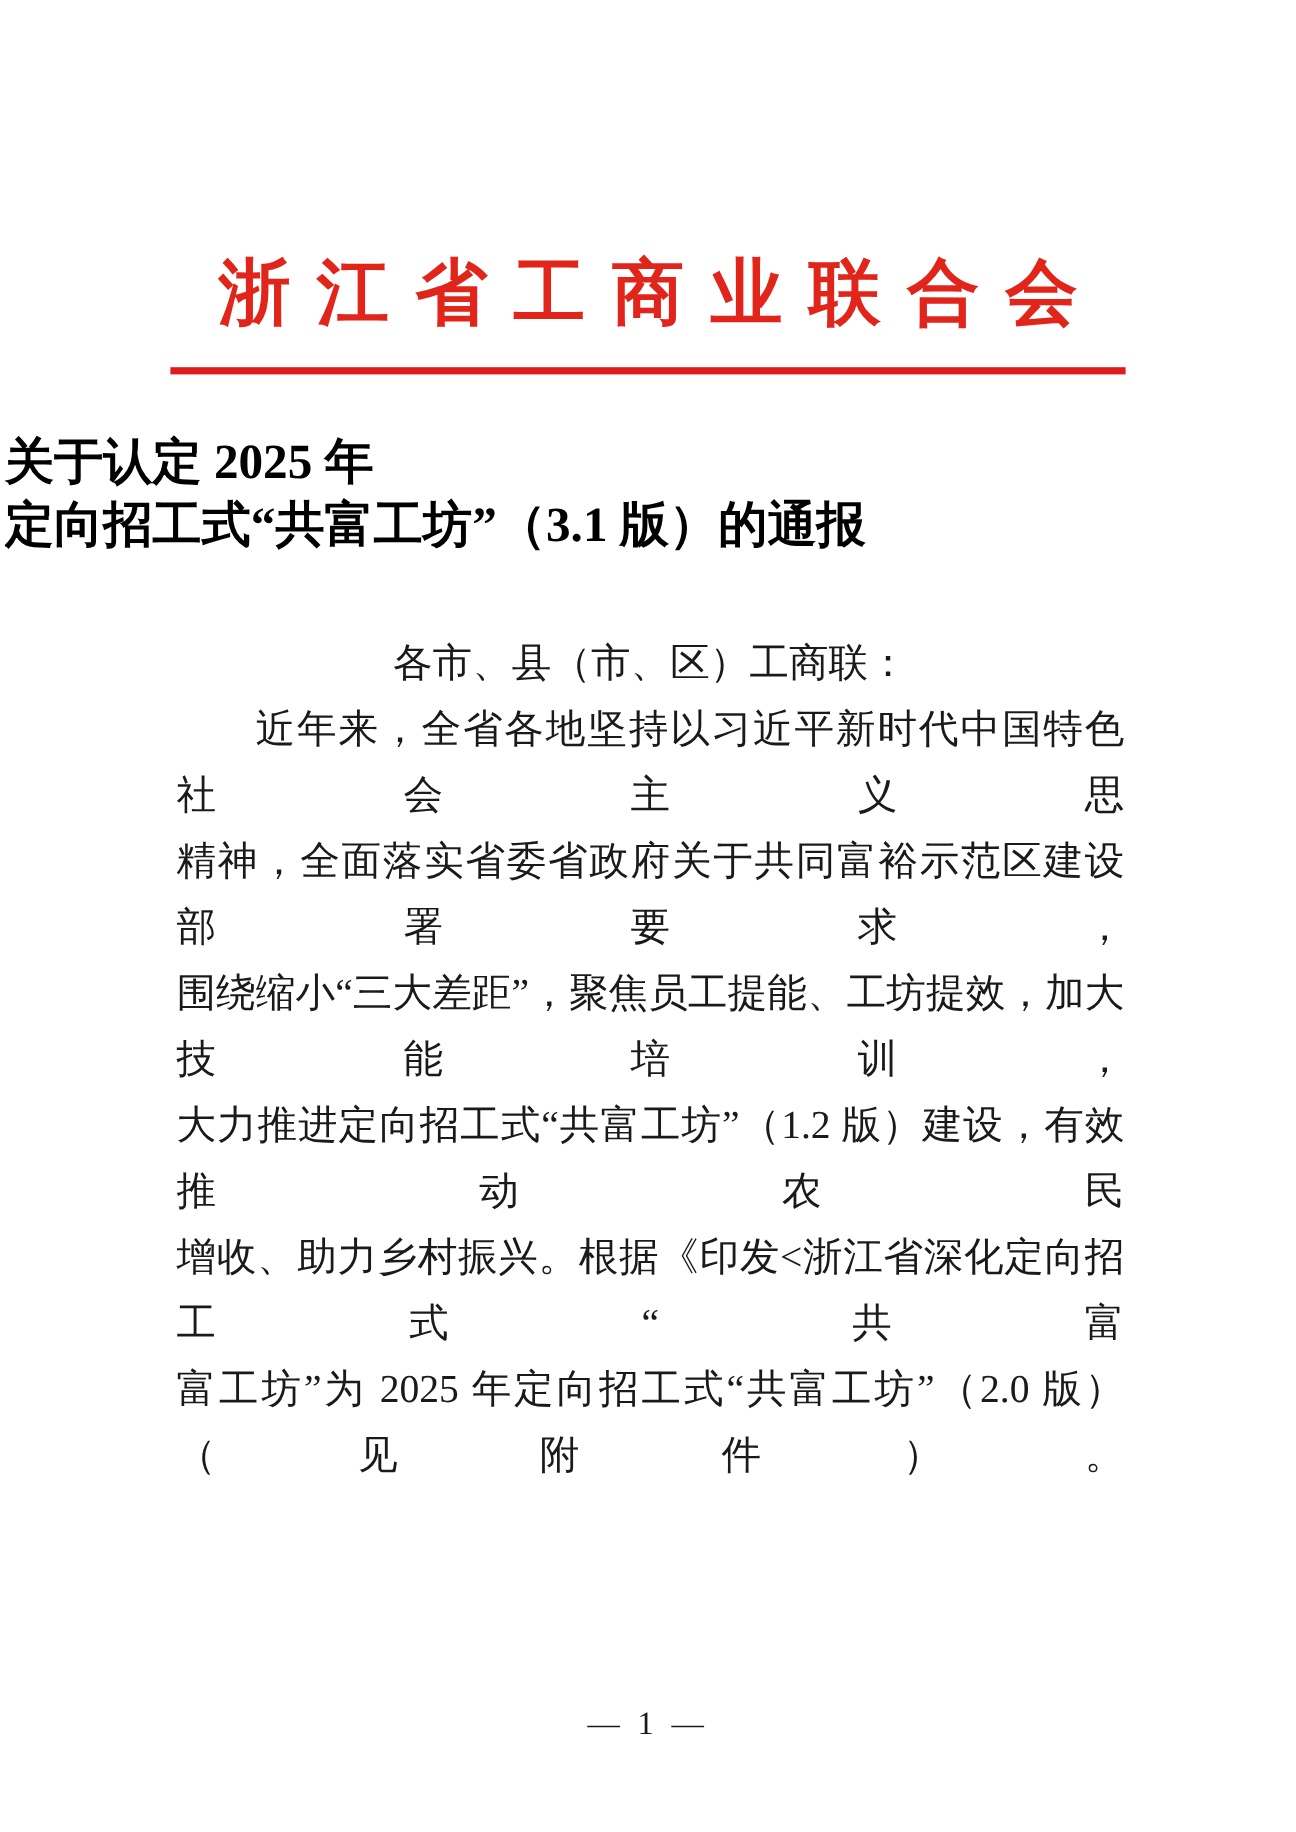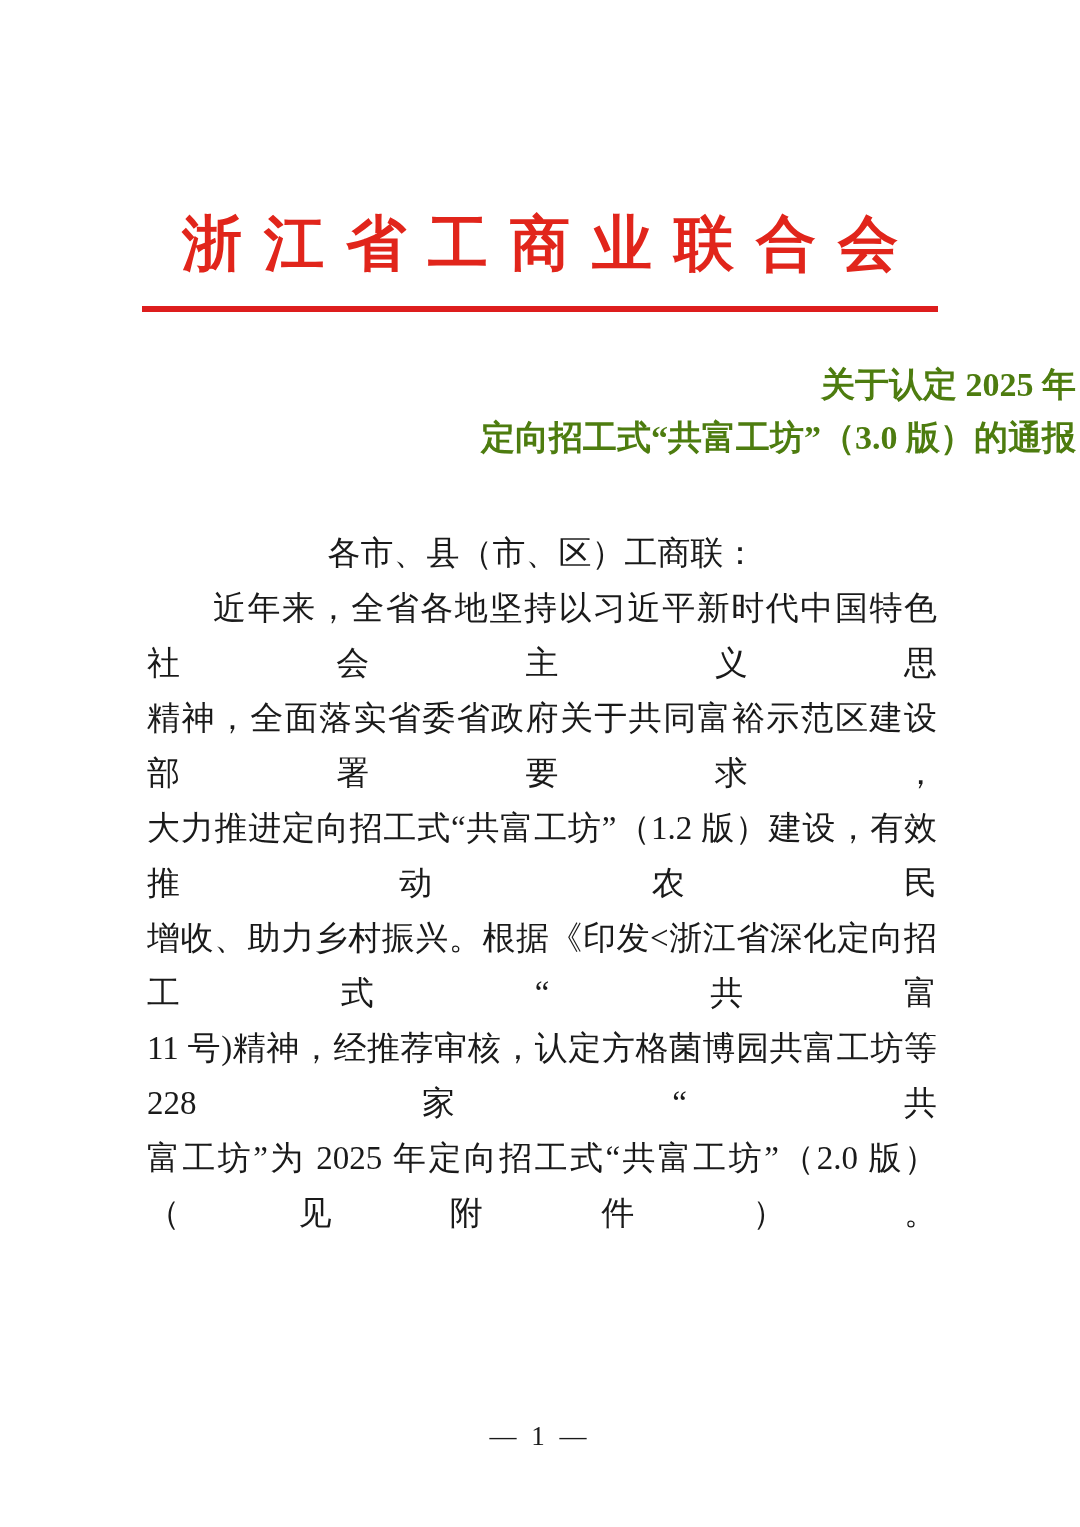--- a/index.html
+++ b/index.html
@@ -27,25 +27,25 @@
     padding-left: 22px; 
     white-space: nowrap;
   }
   .red-rule {
     width: 796px;
     height: 6px;
     margin: 20px auto 0 auto;
   }
   .doc-title {
     margin-top: 46px;
-    text-align: right;
+    text-align: left;
     font-weight: bold;
-    font-size: 34px;
+    font-size: 41px;
     line-height: 53px;
-    color: #4d7c0f;
+    color: #000000;
   }
   .doc-body {
     margin: 62px 139px 0 143px;
     font-size: 33px;
     line-height: 55px;
     color: #1a1a1a;
   }
   .body-line {
     white-space: nowrap;
     text-align: center;
@@ -74,29 +74,29 @@
 <body>
 
 <div class="page">
 
   <div class="letterhead" style="color: rgb(225, 37, 27);">浙江省工商业联合会</div>
 
   <div class="red-rule" style="background: rgb(221, 29, 29);"></div>
 
   <div class="doc-title">
     <div>关于认定 2025 年</div>
-    <div>定向招工式“共富工坊”（3.0 版）的通报</div>
+    <div>定向招工式“共富工坊”（3.1 版）的通报</div>
   </div>
 
   <div class="doc-body">
 
   <div class="body-line">各市、县（市、区）工商联：</div>
       <div class="body-line indent justify">近年来，全省各地坚持以习近平新时代中国特色社会主义思</div>
       <div class="body-line justify">精神，全面落实省委省政府关于共同富裕示范区建设部署要求，</div>
+      <div class="body-line justify">围绕缩小“三大差距”，聚焦员工提能、工坊提效，加大技能培训，</div>
       <div class="body-line justify">大力推进定向招工式“共富工坊”（1.2 版）建设，有效推动农民</div>
       <div class="body-line justify">增收、助力乡村振兴。根据《印发&lt;浙江省深化定向招工式“共富</div>
-      <div class="body-line justify">11 号)精神，经推荐审核，认定方格菌博园共富工坊等 228 家“共</div>
       <div class="body-line justify">富工坊”为 2025 年定向招工式“共富工坊”（2.0 版）（见附件）。</div>
     </div>
 
   <div class="page-footer">— 1 —</div>
 
 </div>
 
 </body></html>

